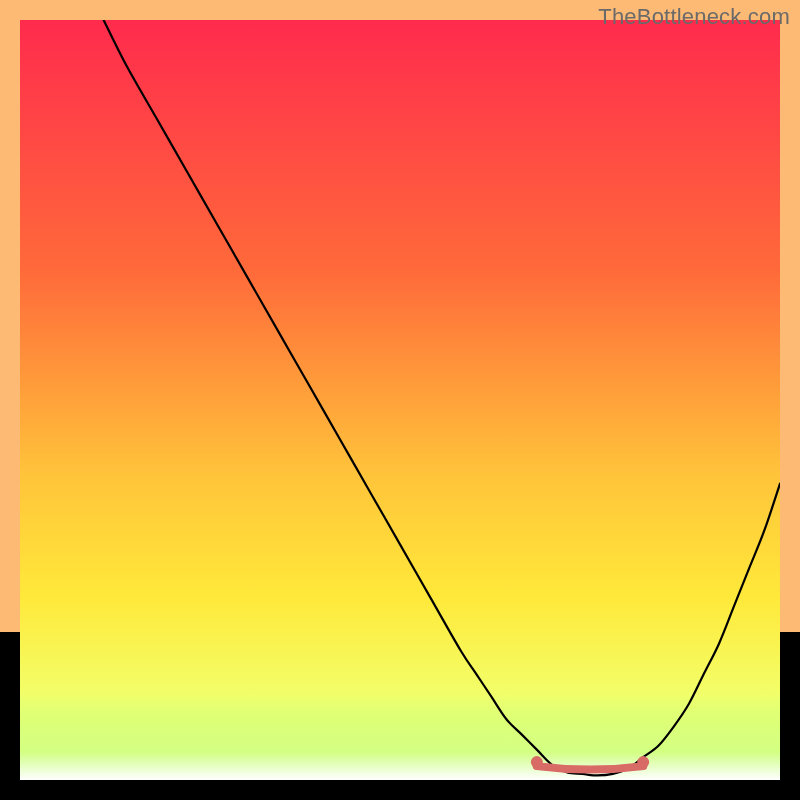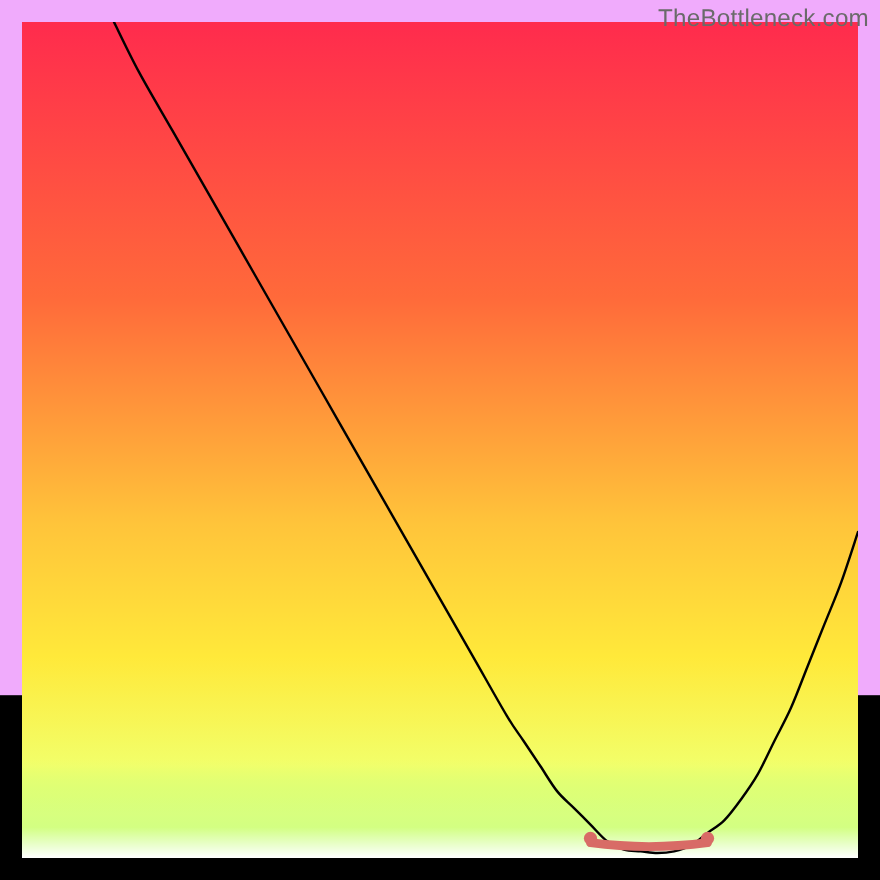--- a/index.html
+++ b/index.html
@@ -1,16 +1,16 @@
 <!DOCTYPE html>
 <html><head>
 <meta charset="utf-8">
 <style>
 html, body { margin: 0; padding: 0; width: 800px; height: 800px; background: #000; overflow: hidden; }
-.stage { position: relative; width: 800px; height: 632px; background: #f0abfc; }
+.stage { position: relative; width: 800px; height: 632px; background: #fdba74; }
 .watermark { position: absolute; top: 4px; right: 10px; color: #6a6a6a; font: 22px Arial, Helvetica, sans-serif; letter-spacing: 0.2px; z-index: 5; }
 .plot { position: absolute; left: 20px; top: 20px; width: 760px; height: 760px; }
 .grad { position: absolute; left: 0; top: 0; width: 760px; height: 760px;
   background:
     linear-gradient(to top, #ffffff 0px, rgba(255,255,255,0) 28px),
     linear-gradient(to top, #c9ff8a 0px, rgba(201,255,138,0) 56px),
     linear-gradient(to top, #ddff7a 40px, rgba(221,255,122,0) 90px),
     linear-gradient(to bottom, #ff2b4d 0%, #ff6a3a 33%, #ffc43a 60%, #ffe93a 76%, #f2ff6a 89%, #c4ff7a 96%, #1aff3a 99.5%, #ffffff 100%);
 }
 svg.chart { position: absolute; left: 0; top: 0; width: 760px; height: 760px; display: block; }

